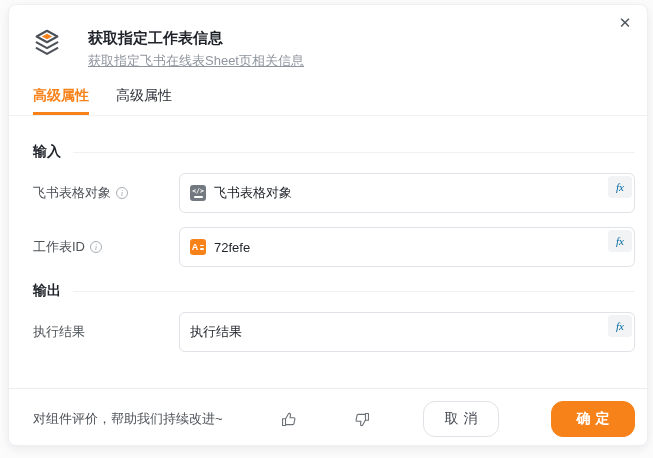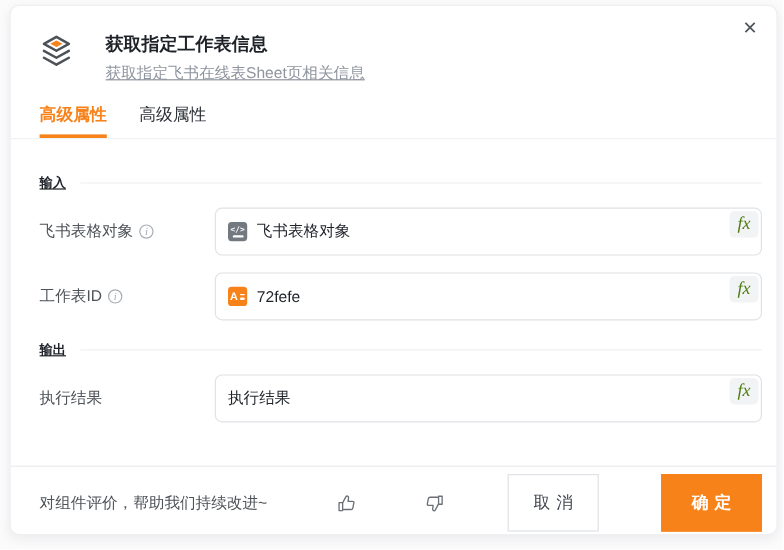--- a/index.html
+++ b/index.html
@@ -34,21 +34,21 @@
     border-bottom:1px solid var(--divider,#f0f1f2);
   }
   .tab {
     font-size:14px; line-height:20px; padding-bottom:7px; cursor:pointer;
     color:#2b2f36; border-bottom:3px solid transparent;
   }
   .tab.active { color:var(--accent,#f7821a); font-weight:bold; border-bottom-color:var(--accent,#f7821a); }
   
   .body { position:absolute; top:126px; left:24px; right:12px; }
   .section-h { display:flex; align-items:center; margin-top:11px; margin-bottom:11px; height:20px; }
-  .section-h span { font-size:11px; font-weight:bold; color:var(--text_primary,#1f2329);text-decoration:underline; }
+  .section-h span { font-size:14px; font-weight:bold; color:var(--text_primary,#1f2329); }
   .hairline { flex:1; height:1px; background:var(--divider,#f0f1f2); margin-left:12px; }
   .row { display:grid; grid-template-columns:146px 1fr; align-items:center; margin-bottom:14px; }
   .label { display:flex; align-items:center; font-size:13px; color:#4e5358; }
   .info {
     width:12px; height:12px; margin-left:5px; flex:none;
     border:1px solid #a8adb5; border-radius:50%;
     display:inline-flex; align-items:center; justify-content:center;
     color:#a8adb5; font-size:9px; font-style:italic;
     font-family:"Liberation Serif",serif;
   }
@@ -58,21 +58,21 @@
     border:1px solid var(--border,#dfe2e6); border-radius:6px;
     display:flex; align-items:center; gap:8px; padding:0 30px 0 10px;
     cursor:text;
   }
   .value { font-size:13px; color:var(--text_primary,#1f2329); }
   .fx {
     position:absolute; right:2px; top:2px; bottom:14px; width:24px;
     background:#f2f3f5; border-radius:4px; cursor:pointer;
     display:flex; align-items:center; justify-content:center;
     font-family:"Liberation Serif",serif; font-style:italic;
-    font-size:15px; color:#4d7c0f;
+    font-size:11px; color:#0369a1;
   }
   .badge {
     width:16px; height:16px; border-radius:3px; flex:none;
     display:flex; align-items:center; justify-content:center;
   }
   .badge.gray { background:#737980; flex-direction:column; gap:1px; }
   .badge-glyph {
     color:#fff; font-size:6.5px; font-weight:bold; line-height:7px;
     font-family:"DejaVu Sans Mono",monospace;
   }
@@ -85,21 +85,21 @@
   .footer-divider { position:absolute; left:0; right:0; top:383px; height:1px; background:#ececee; }
   .footer {
     position:absolute; left:24px; right:12px; bottom:8px; height:36px;
     display:flex; align-items:center; justify-content:space-between;
   }
   .feedback { display:flex; align-items:center;gap:44px; }
   .fb-text { font-size:13px; color:#4e5358; }
   .thumb { margin-left:13px; cursor:pointer; display:inline-flex; }
   .btns { display:flex; gap:20px; }
   .btn {
-    height:48px; border-radius:0; font-size:14px; cursor:pointer;
+    height:36px; border-radius:12px; font-size:14px; cursor:pointer;
     letter-spacing:5px; text-indent:5px;
     font-family:"Liberation Sans","DejaVu Sans",sans-serif;
   }
   .btn.cancel { width:76px; background:#fff; border:1px solid #dfe2e6; color:#42464e; }
   .btn.confirm { width:84px; background:var(--accent,#f7821a); border:1px solid var(--accent,#f7821a); color:#fff; font-weight:bold;margin-left:32px; }
 </style>
 </head>
 <body>
 
 <div class="page">

